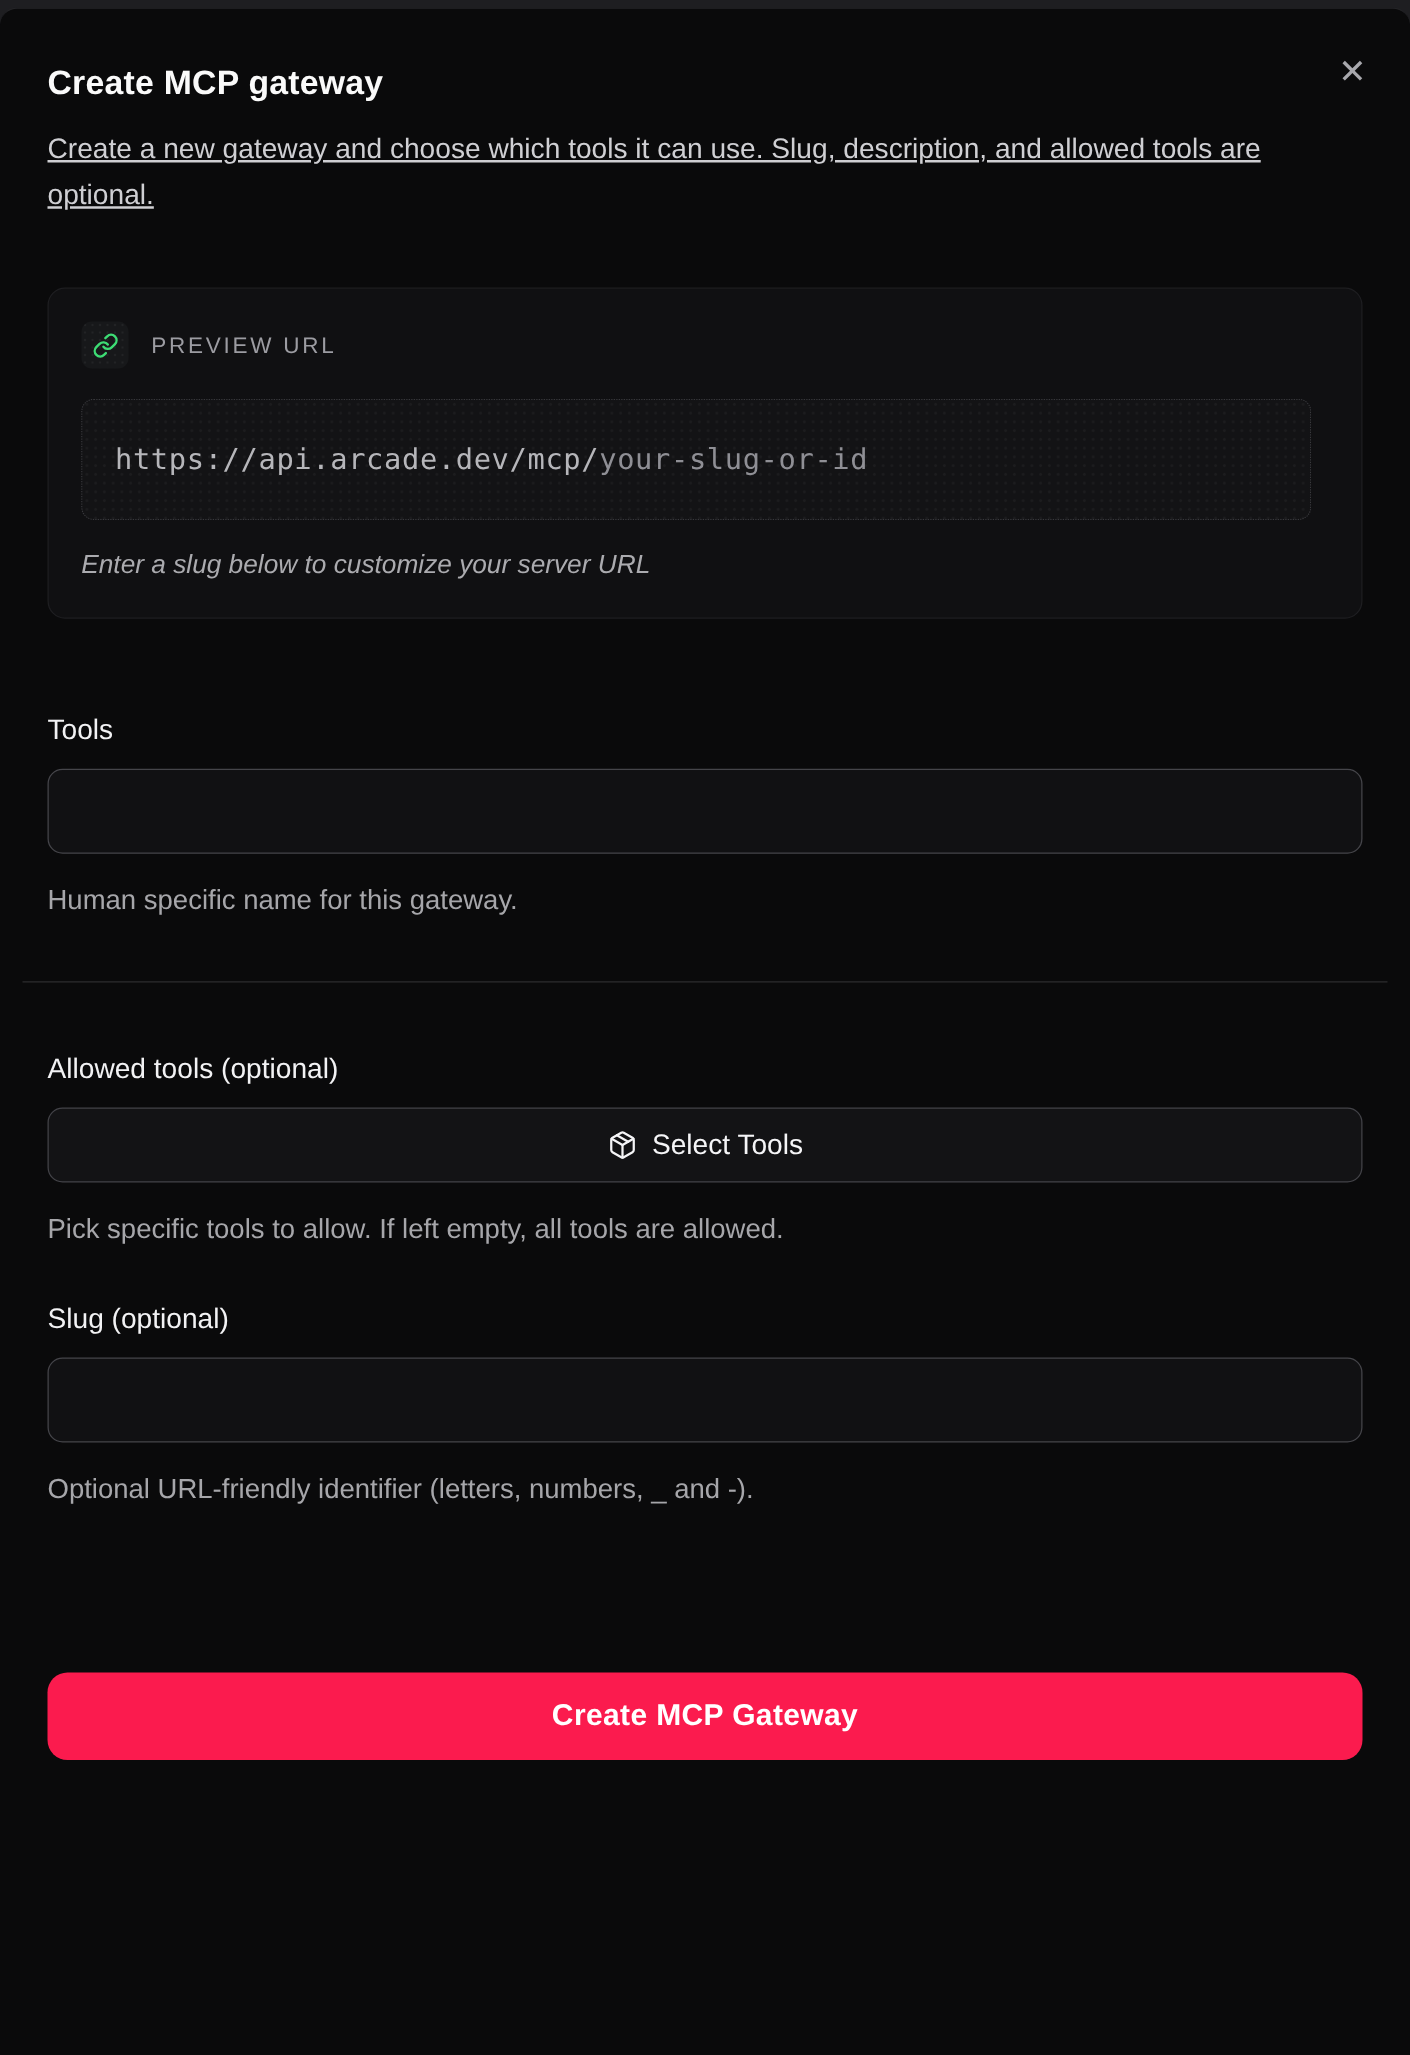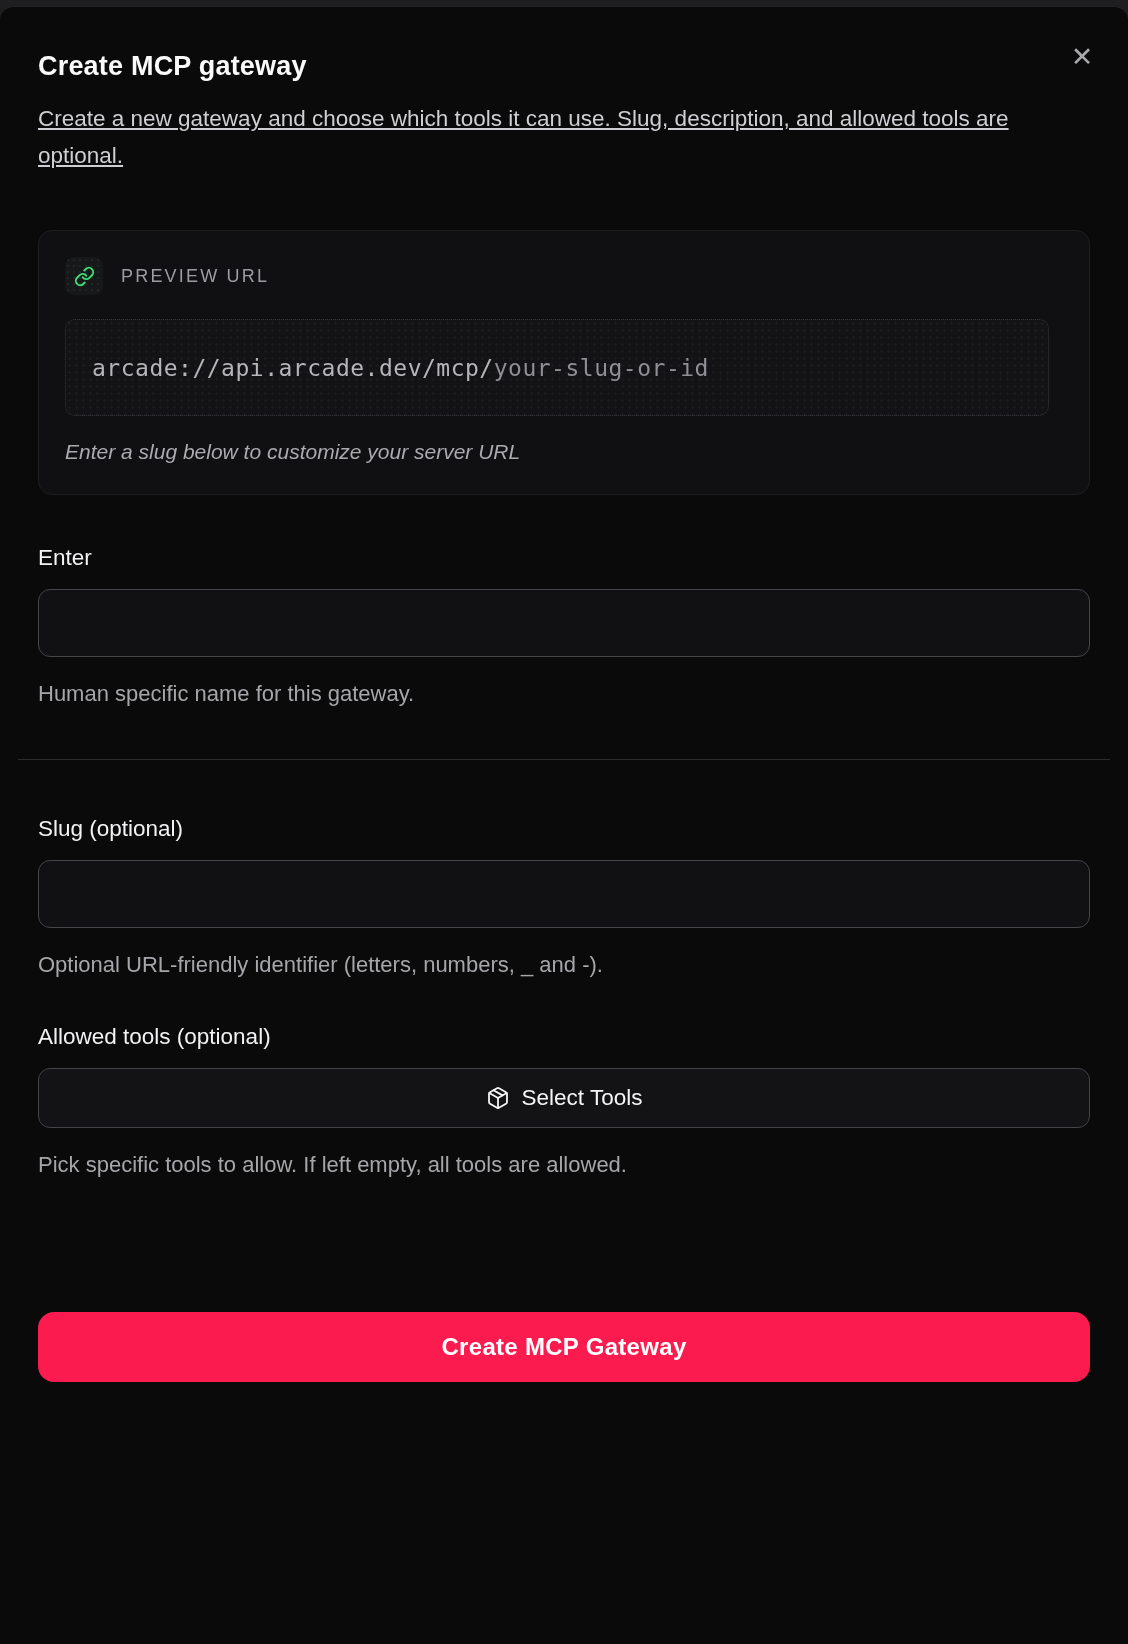--- a/index.html
+++ b/index.html
@@ -42,21 +42,21 @@
     max-width: 1010px;
     margin-bottom: 56px;
     text-decoration: underline;
   }
   
   .preview-card {
     background: #101012;
     border: 1px solid #1e1e21;
     border-radius: 14px;
     padding: 26px 40px 30px 26px;
-    margin-bottom: 50px;
+    margin-bottom: 76px;
   }
   .preview-header {
     display: flex;
     align-items: center;
     gap: 18px;
     margin-bottom: 24px;
   }
   .link-icon-box {
     width: 38px; height: 38px;
     border-radius: 9px;
@@ -182,53 +182,53 @@
       <span class="link-icon-box">
         <svg width="21" height="21" viewBox="0 0 24 24" fill="none" stroke="#3ddc74" stroke-width="2.2" stroke-linecap="round" stroke-linejoin="round">
           <path d="M10 13a5 5 0 0 0 7.54.54l3-3a5 5 0 0 0-7.07-7.07l-1.72 1.71"></path>
           <path d="M14 11a5 5 0 0 0-7.54-.54l-3 3a5 5 0 0 0 7.07 7.07l1.71-1.71"></path>
         </svg>
       </span>
       <span class="preview-label">PREVIEW URL</span>
     </div>
 
     <div class="url-box">
-      <span class="url-base">arcade://api.arcade.dev/mcp/</span>
+      <span class="url-base">https://api.arcade.dev/mcp/</span>
         <span class="url-slug">your-slug-or-id</span>
     </div>
 
     <div class="preview-helper">Enter a slug below to customize your server URL</div>
   </div>
 
   <div class="field-group">
-    <label class="field-label">Enter</label>
+    <label class="field-label">Tools</label>
     <input class="text-input" type="text" value="" style="">
     <div class="field-helper">Human specific name for this gateway.</div>
   </div>
 
 
   <hr class="divider">
-
-  <div class="field-group">
-    <label class="field-label">Slug (optional)</label>
-    <input class="text-input" type="text" value="" style="">
-    <div class="field-helper">Optional URL-friendly identifier (letters, numbers, _ and -).</div>
-  </div>
 
   <div class="field-group">
     <label class="field-label">Allowed tools (optional)</label>
     <button class="select-tools-btn">
       <span style="display:flex;">
         <svg width="24" height="24" viewBox="0 0 24 24" fill="none" stroke="#f5f5f7" stroke-width="1.8" stroke-linecap="round" stroke-linejoin="round">
           <path d="M16.5 9.4 7.55 4.24"></path>
           <path d="M21 16V8a2 2 0 0 0-1-1.73l-7-4a2 2 0 0 0-2 0l-7 4A2 2 0 0 0 3 8v8a2 2 0 0 0 1 1.73l7 4a2 2 0 0 0 2 0l7-4A2 2 0 0 0 21 16z"></path>
           <polyline points="3.29 7 12 12 20.71 7"></polyline>
           <line x1="12" y1="22" x2="12" y2="12"></line>
         </svg>
       </span>
       <span>Select Tools</span>
     </button>
     <div class="field-helper">Pick specific tools to allow. If left empty, all tools are allowed.</div>
   </div>
 
+  <div class="field-group">
+    <label class="field-label">Slug (optional)</label>
+    <input class="text-input" type="text" value="" style="">
+    <div class="field-helper">Optional URL-friendly identifier (letters, numbers, _ and -).</div>
+  </div>
+
   <button class="submit-btn">Create MCP Gateway</button>
 
 </div>
 
 </body></html>

